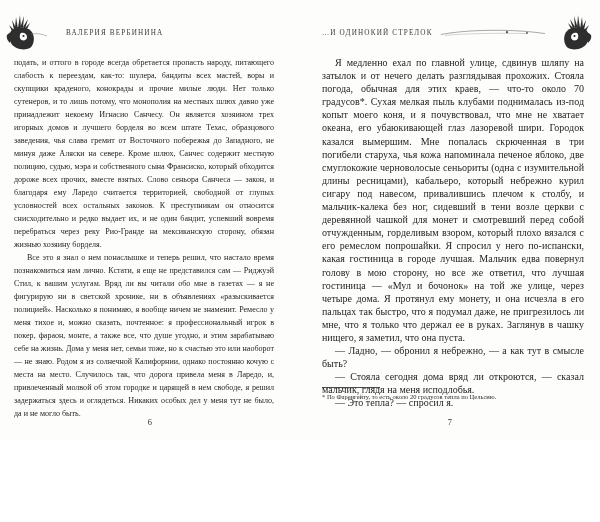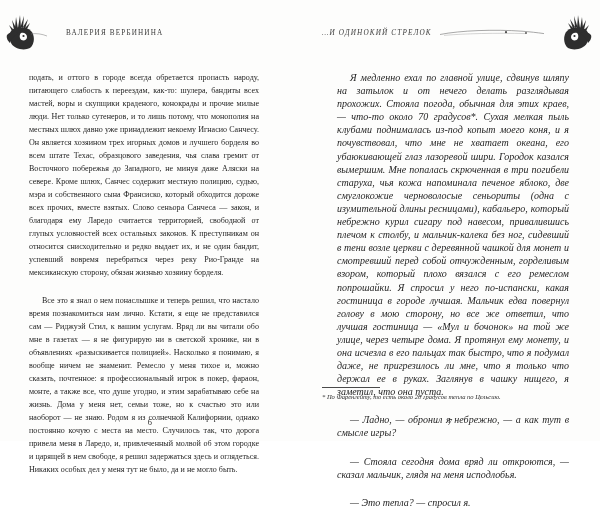--- a/index.html
+++ b/index.html
@@ -21,21 +21,21 @@
     background: #ffffff;
   }
   .page {
     position: relative;
     width: 300px;
     height: 441px;
     box-sizing: border-box;
     background: #fdfdfc;
   }
   .page-left  { padding: 22px 26px 0 14px; }
-  .page-right { padding: 22px 16px 0 22px; font-style: italic; }
+  .page-right { padding: 22px 16px 0 22px; }
 
   
   .runhead {
     position: relative;
     height: 34px;
   }
   .runhead-inner {
     display: flex;
     align-items: center;
     height: 22px;
@@ -76,21 +76,21 @@
   
   .body-text {
     font-size: 8.05px;
     line-height: 13.0px;
     color: #242424;
     text-align: justify;
     text-justify: inter-word;
     hyphens: manual;
   }
   .body-text p {
-    margin: 15px;
+    margin: 0;
     text-indent: 13px;
   }
   .body-text p.cont {
     text-indent: 0;
   }
   .page-right .body-text { font-size: 10px; line-height: 13.1px; }
 
   
   .footnote-wrap {
     position: absolute;
@@ -196,21 +196,21 @@
             <path d="M6 8.4 C26 6.6, 58 5.8, 88 6.6" stroke="#9a9a9a" stroke-width=".5" fill="none"></path>
             <circle cx="68" cy="5.2" r="1.1" fill="#2d2d2d"></circle>
             <circle cx="88" cy="6.0" r=".9" fill="#2d2d2d"></circle>
           </svg>
         </span>
       </div>
     </div>
 
     <div class="body-text">
       <p>Я медленно ехал по главной улице, сдвинув шляпу на затылок и от нечего делать разглядывая прохожих. Стояла погода, обычная для этих краев, — что-то около 70 градусов*. Сухая мелкая пыль клубами поднималась из-под копыт моего коня, и я почувствовал, что мне не хватает океана, его убаюкивающей глаз лазоревой шири. Городок казался вымершим. Мне попалась скрюченная в три погибели старуха, чья кожа напоминала печеное яблоко, две смуглокожие черноволосые сеньориты (одна с изумительной длины ресницами), кабальеро, который небрежно курил сигару под навесом, привалившись плечом к столбу, и мальчик-калека без ног, сидевший в тени возле церкви с деревянной чашкой для монет и смотревший перед собой отчужденным, горделивым взором, который плохо вязался с его ремеслом попрошайки. Я спросил у него по-испански, какая гостиница в городе лучшая. Мальчик едва повернул голову в мою сторону, но все же ответил, что лучшая гостиница — «Мул и бочонок» на той же улице, через четыре дома. Я протянул ему монету, и она исчезла в его пальцах так быстро, что я подумал даже, не пригрезилось ли мне, что я только что держал ее в руках. Заглянув в чашку нищего, я заметил, что она пуста.</p>
-      <p>— Ладно, — обронил я небрежно, — а как тут в смысле игры?</p>
+      <p>— Ладно, — обронил я небрежно, — а как тут в смысле быть?</p>
       <p>— Стояла сегодня дома вряд ли откроются, — сказал мальчик, глядя на меня исподлобья.</p>
       <p>— Это тепла? — спросил я.</p>
     </div>
 
     <div class="footnote-wrap">
       <div class="footnote-rule"></div>
       <div class="footnote-text">* По Фаренгейту, то есть около 20 градусов тепла по Цельсию.</div>
     </div>
 
     <div class="folio">7</div>

